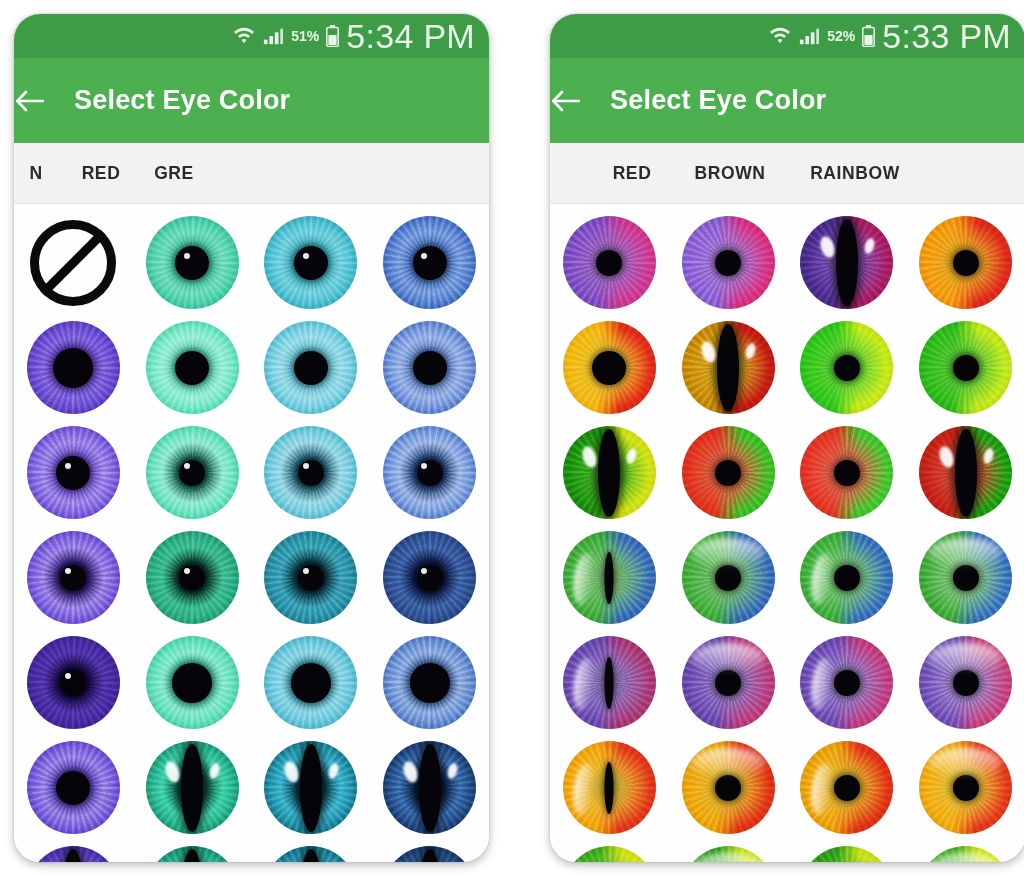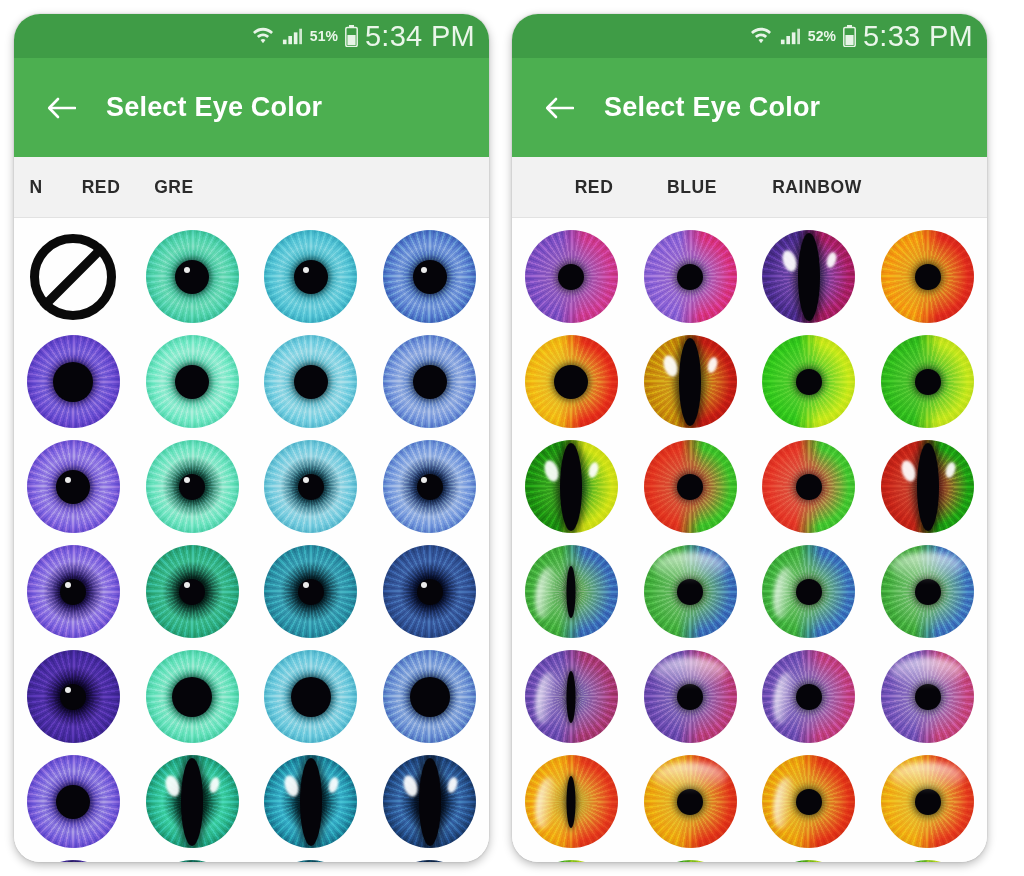--- a/index.html
+++ b/index.html
@@ -17,54 +17,53 @@
     position:absolute;
     top:14px;
     width:475px;
     height:848px;
     background:#ffffff;
     border-radius:26px;
     box-shadow:0 3px 10px rgba(0,0,0,.28), 0 0 2px rgba(0,0,0,.18);
     overflow:hidden;
   }
   .phone.left{left:14px;}
-  .phone.right{left:512px;}
+  .phone.right{left:550px;}
 
   
   .statusbar{
     height:44px;
     background:#3f9c46;
     display:flex;align-items:center;justify-content:flex-end;
     padding-right:14px;
     box-sizing:border-box;
     gap:7px;
   }
   .sb-text{
     color:#eaf6ea;
-    font-size:29px;
+    font-size:34px;
     font-weight:400;
     letter-spacing:.3px;
     line-height:1;
     white-space:nowrap;
   }
   .sb-pct{
     color:#eaf6ea;
     font-size:14px;
     font-weight:700;
     line-height:1;
   }
   .ico{display:inline-block;line-height:0;}
   .ico svg{display:block;}
 
   
   .appbar{
-    height:99px;
+    height:85px;
     background:#4caf50;
     display:flex;align-items:center;
-    padding-left:32px;
     box-sizing:border-box;
     gap:30px;
   }
   .back-arrow{cursor:pointer;line-height:0;}
   .appbar-title{
     color:#ffffff;
     font-size:27px;
     font-weight:700;
     letter-spacing:.2px;
     white-space:nowrap;
@@ -443,21 +442,21 @@
       <div class="appbar">
         <span class="back-arrow"><svg width="30" height="26" viewBox="0 0 30 26">
             <path d="M29 13H4" stroke="#ffffff" stroke-width="2.6" stroke-linecap="round"></path>
             <path d="M12 4 L3.2 13 L12 22" stroke="#ffffff" stroke-width="2.6" fill="none" stroke-linecap="round" stroke-linejoin="round"></path>
           </svg></span>
         <span class="appbar-title">Select Eye Color</span>
       </div>
       <div class="tabbar">
         <div class="tab" style="width: 26px;"></div>
         <div class="tab" style="width: 92px;">RED</div>
-        <div class="tab" style="width: 104px;">BLUE</div>
+        <div class="tab" style="width: 104px;">BROWN</div>
         <div class="tab" style="width: 146px;">RAINBOW</div>
       </div>
       <div class="grid" style="grid-template-columns: repeat(4, 1fr);">
         <div class="cell">
           <div class="eye" style="background: radial-gradient(circle, rgb(169, 111, 208) 0%, rgb(169, 111, 208) 18%, rgba(0, 0, 0, 0) 62%), linear-gradient(92deg, rgb(125, 79, 196) 0%, rgb(125, 79, 196) 38%, rgb(207, 58, 143) 62%, rgb(207, 58, 143) 100%);">
             <span class="pupil round-sm"></span>
           </div>
         </div>
         <div class="cell">
           <div class="eye" style="background: radial-gradient(circle, rgb(176, 126, 224) 0%, rgb(176, 126, 224) 18%, rgba(0, 0, 0, 0) 62%), linear-gradient(92deg, rgb(138, 98, 214) 0%, rgb(138, 98, 214) 38%, rgb(217, 50, 127) 62%, rgb(217, 50, 127) 100%);">

